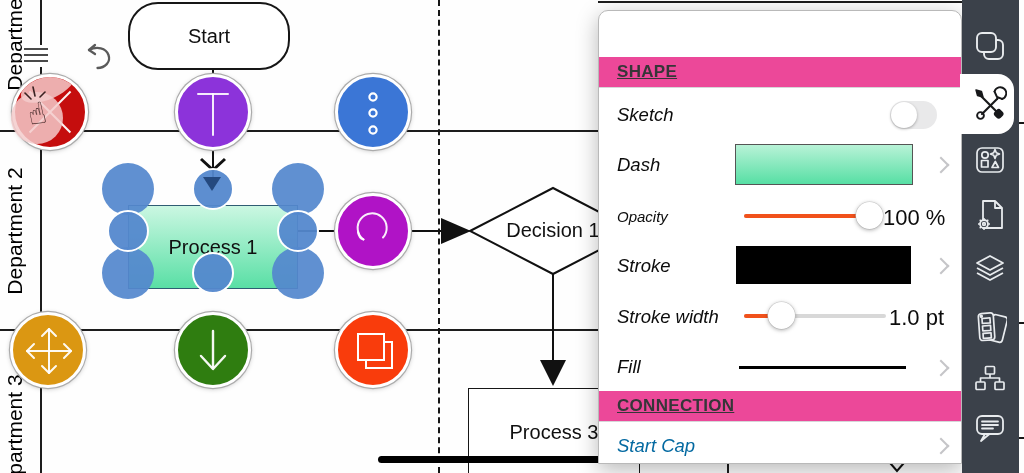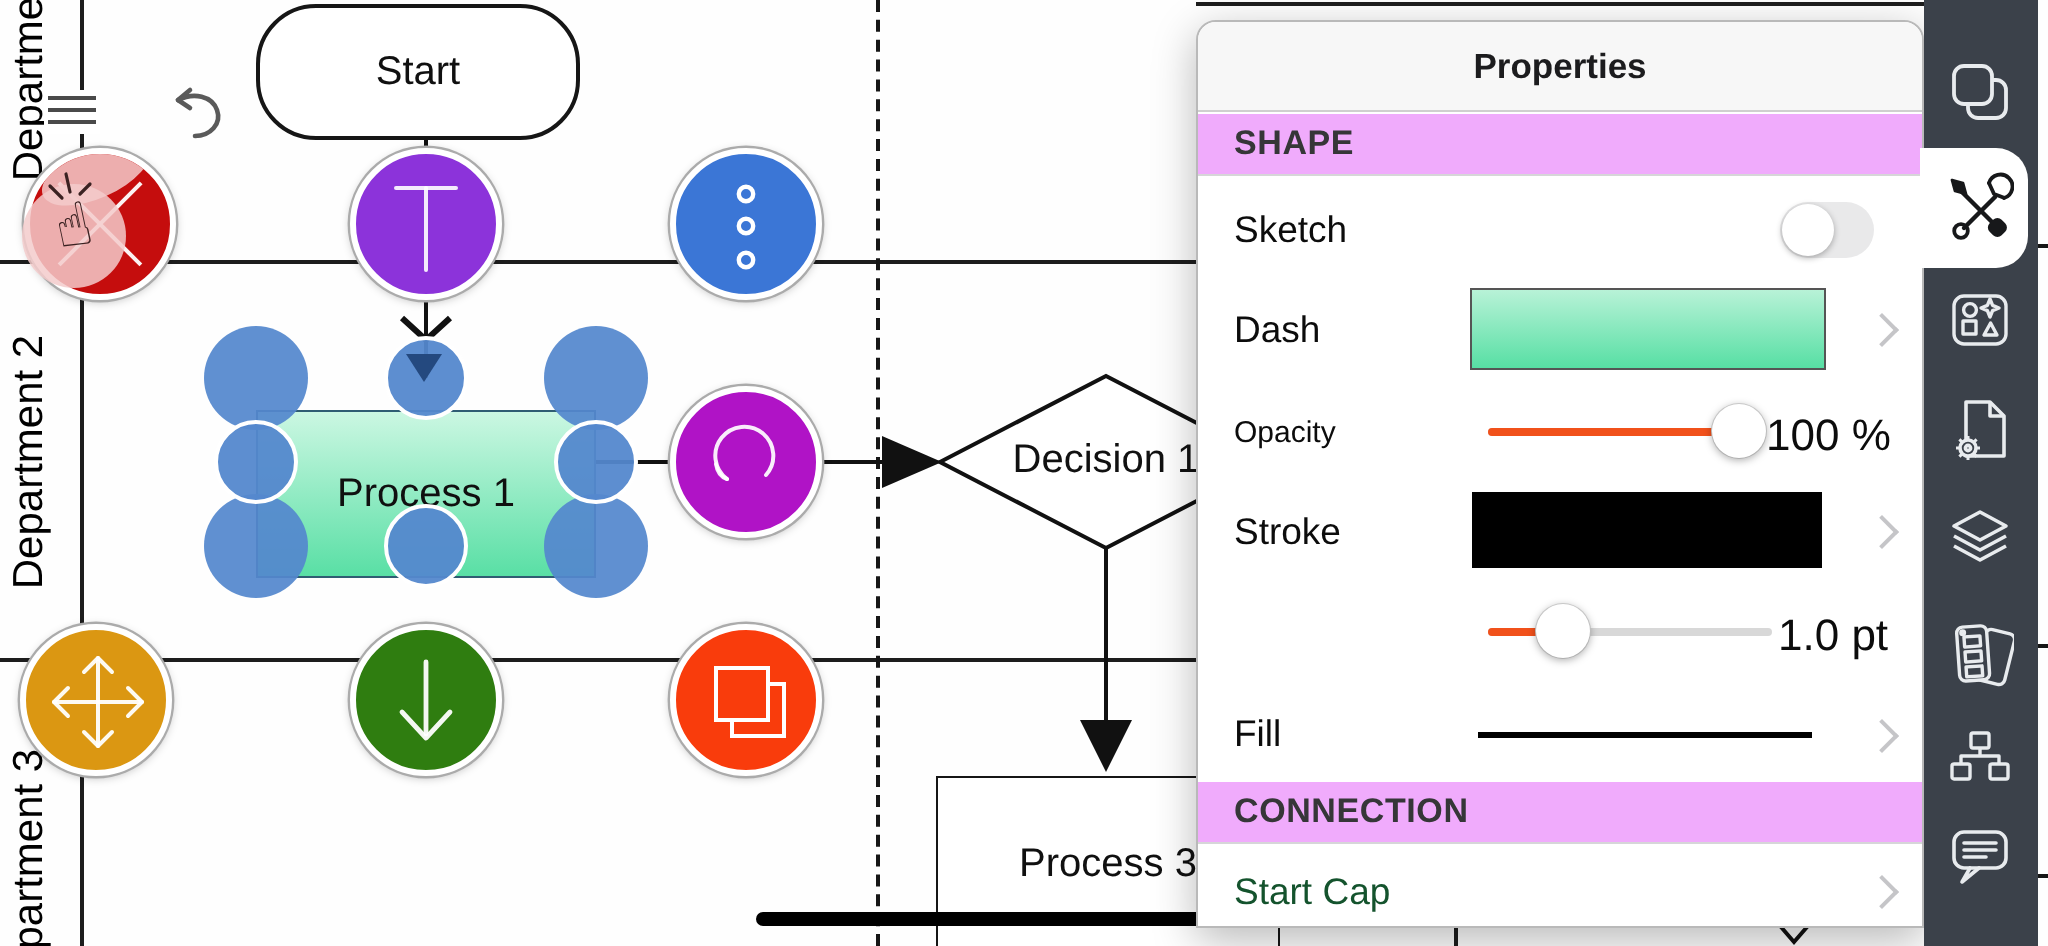--- a/index.html
+++ b/index.html
@@ -40,26 +40,26 @@
   
   #menu-button{position:absolute;left:22px;top:45px;width:28px;height:22px;background:#fff;z-index:4;}
   #menu-button .bar{position:absolute;left:2px;width:24px;height:2.4px;background:#4a4a4a;}
   
   #panel{position:absolute;left:598px;top:10px;width:364px;height:454px;background:#fff;
       border:1px solid #b9b9b9;border-radius:10px 10px 0 0;box-sizing:border-box;
       box-shadow:0 6px 22px rgba(0,0,0,.28);z-index:30;overflow:hidden;}
   #panel-header{position:absolute;left:0;top:0;right:0;height:44px;background:#f7f7f7;
       border-bottom:1px solid #cfcfcf;display:flex;align-items:center;justify-content:center;
       font-size:17.5px;font-weight:bold;color:#1c1c1e;}
-  .section-band{position:absolute;left:0;right:0;height:31px;background:#f0abfc;
+  .section-band{position:absolute;left:0;right:0;height:31px;background:#ec4899;
       border-bottom:1px solid #d6d6d8;display:flex;align-items:center;padding-left:18px;
-      box-sizing:border-box;font-size:17px;font-weight:bold;color:#363638;letter-spacing:.3px;}
-  .prow-label{position:absolute;left:18px;font-size:18.5px;color:#0c0c0c;}
+      box-sizing:border-box;font-size:17px;font-weight:bold;color:#363638;letter-spacing:.3px;text-decoration:underline;}
+  .prow-label{position:absolute;left:18px;font-size:18.5px;color:#0c0c0c;font-style:italic;}
   .prow-label.small{font-size:15px;}
-  .prow-label.disabled{color:#14532d;}
+  .prow-label.disabled{color:#0369a1;}
   .pvalue{position:absolute;font-size:22px;color:#0c0c0c;}
   .chevron{position:absolute;width:10px;height:10px;border-top:2.6px solid #c5c5c8;
       border-right:2.6px solid #c5c5c8;transform:rotate(45deg);}
   #fill-swatch{position:absolute;left:136px;top:133px;width:178px;height:41px;
       background:linear-gradient(180deg,#b8f2d7 0%,#57dfa4 100%);border:1.5px solid #555;box-sizing:border-box;}
   #stroke-swatch{position:absolute;left:137px;top:235px;width:175px;height:38px;background:#000;}
   .slider-track{position:absolute;height:4px;border-radius:2px;background:#d8d8d8;}
   .slider-fill{position:absolute;height:4px;border-radius:2px;background:#f1511b;}
   .slider-knob{position:absolute;width:27px;height:27px;border-radius:50%;background:#fff;
       box-shadow:0 1px 4px rgba(0,0,0,.35),0 0 0 .5px #ddd;}
@@ -222,23 +222,20 @@
           <line x1="14" y1="36" x2="58" y2="36"></line>
         <polyline points="29,21 36,14 43,21"></polyline>
           <polyline points="29,51 36,58 43,51"></polyline>
         <polyline points="21,29 14,36 21,43"></polyline>
           <polyline points="51,29 58,36 51,43"></polyline>
       </g>
     </svg>
   </div>
 
   <div id="panel">
-    <div id="panel-header">
-      <span>Properties</span>
-    </div>
 
     <div class="section-band" style="top:46px;">
       <span>SHAPE</span>
     </div>
 
     <div class="prow-label" style="top:93px;">Sketch</div>
     <div class="toggle">
         <div class="knob"></div>
       </div>
 
@@ -249,20 +246,21 @@
     <div class="prow-label small" style="top:197px;text-align:right;">Opacity</div>
     <div class="slider-track" style="left:145px;top:203px;width:135px;"></div>
     <div class="slider-fill" style="left:145px;top:203px;width:127px;"></div>
     <div class="slider-knob" style="left:257px;top:191px;"></div>
     <div class="pvalue" style="left:284px;top:194px;">100 %</div>
 
     <div class="prow-label" style="top:244px;">Stroke</div>
     <div id="stroke-swatch"></div>
     <div class="chevron" style="left:336px;top:249px;"></div>
 
+    <div class="prow-label" style="top:295px;">Stroke width</div>
     <div class="slider-track" style="left:145px;top:303px;width:142px;"></div>
     <div class="slider-fill" style="left:145px;top:303px;width:39px;"></div>
     <div class="slider-knob" style="left:169px;top:291px;"></div>
     <div class="pvalue" style="left:290px;top:294px;">1.0 pt</div>
 
     <div class="prow-label" style="top:345px;">Fill</div>
     <div id="dash-sample"></div>
     <div class="chevron" style="left:336px;top:351px;"></div>
 
     <div class="section-band" style="top:380px;">

